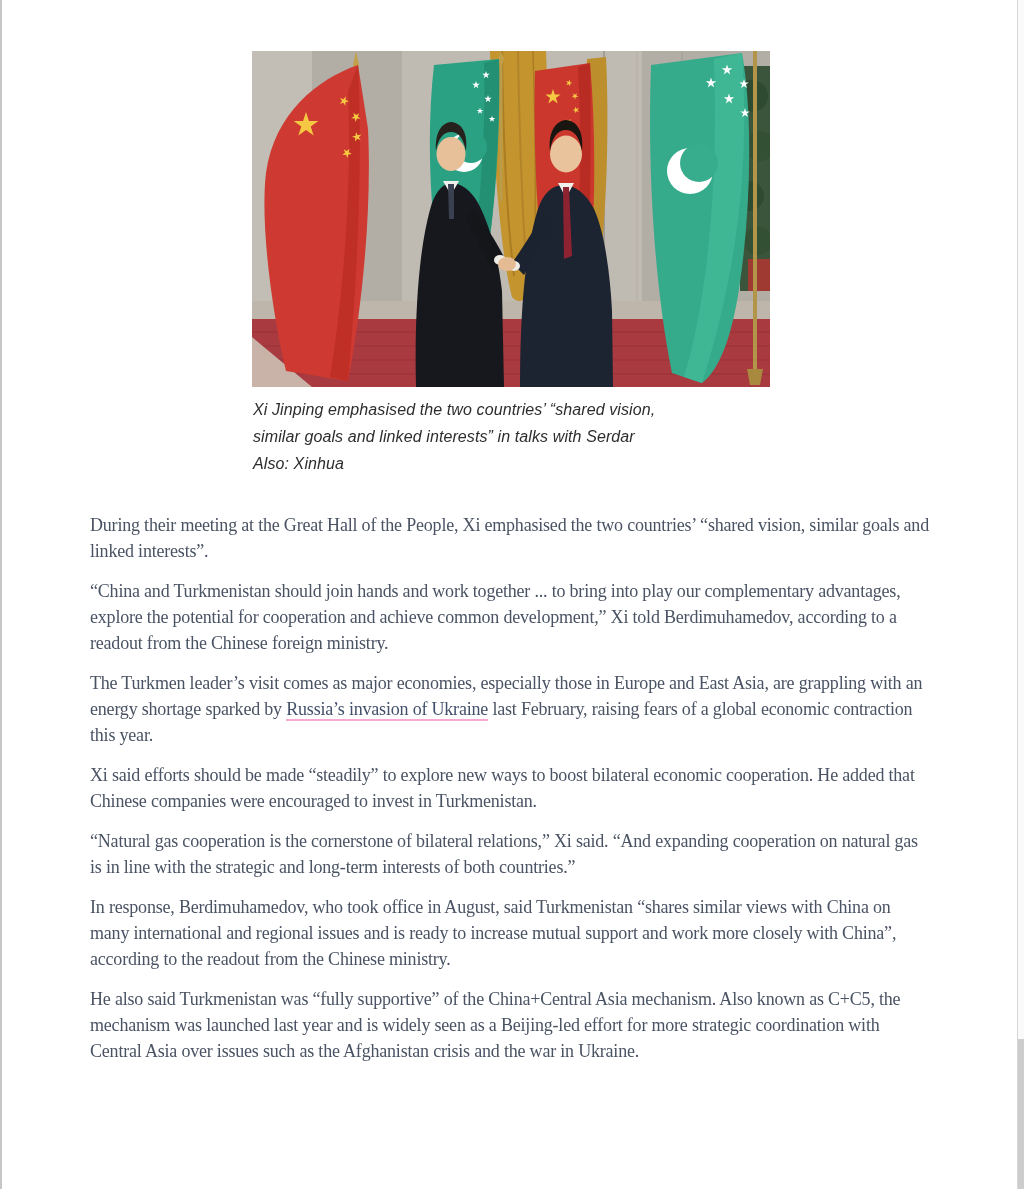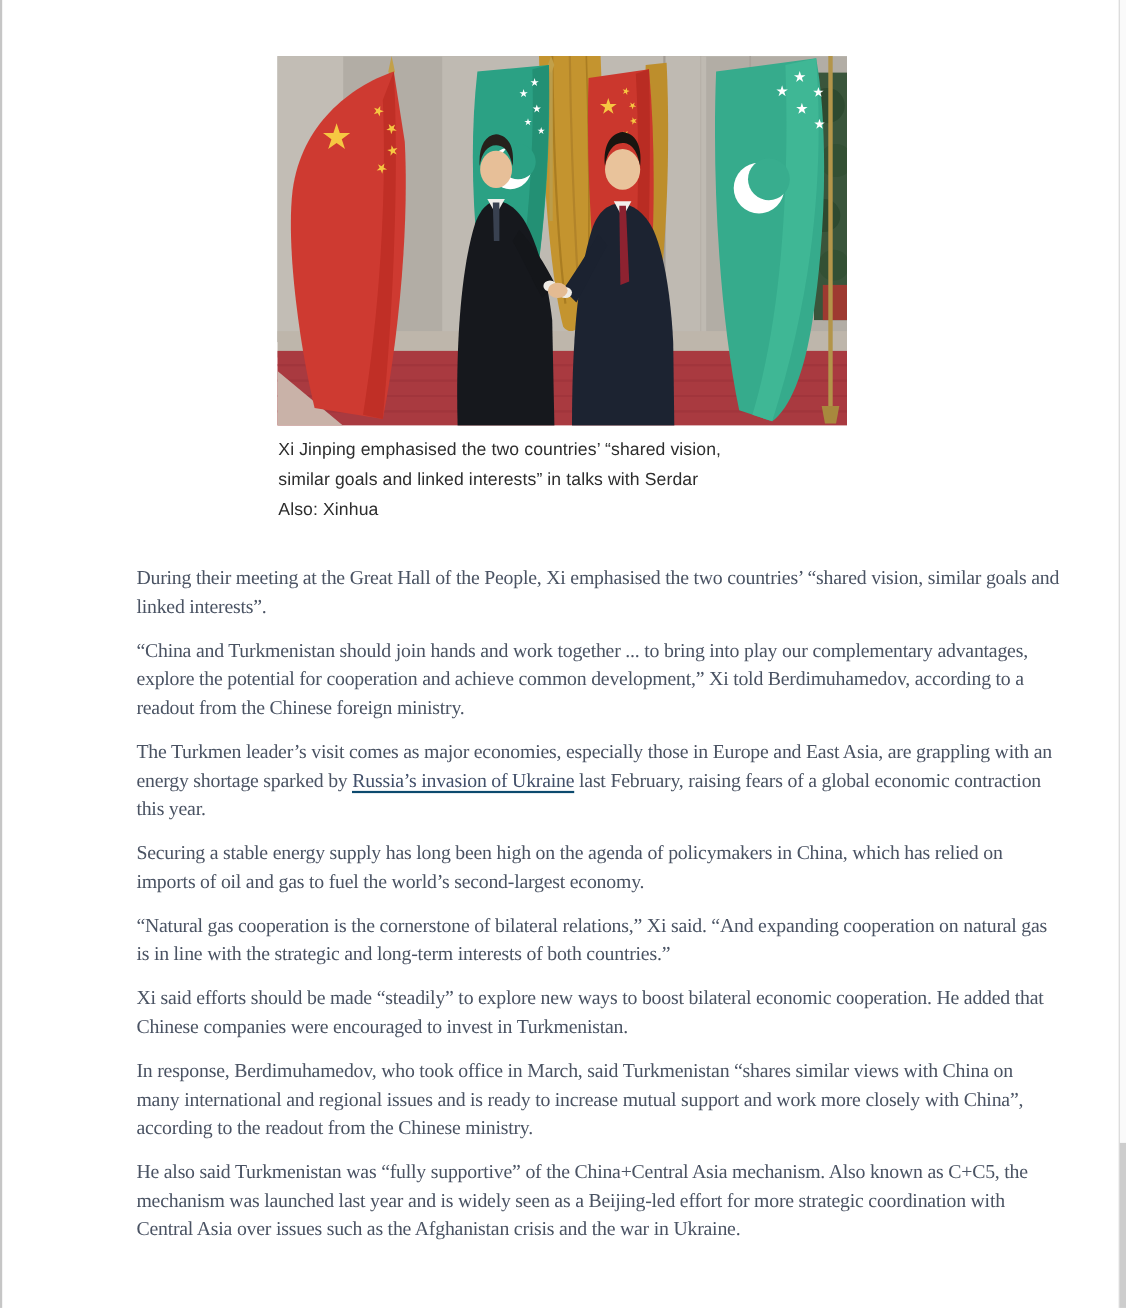--- a/index.html
+++ b/index.html
@@ -14,32 +14,32 @@
   .photo-wrap {
     position: absolute; left: 250px; top: 51px;
     width: 518px; height: 336px; overflow: hidden;
   }
   .photo-wrap svg { display: block; }
   .caption {
     position: absolute; left: 251px; top: 396px;
     font-size: 16px; line-height: 27px;
     color: #2d2d2d; letter-spacing: 0.1px;
   }
-  .caption div { white-space: nowrap; }
+  .caption div { white-space: nowrap; font-style: italic; }
   .article {
     position: absolute; left: 88px; top: 512px;
     width: 840px;
     font-family: "Liberation Serif", "DejaVu Serif", serif;
     font-size: 18px; line-height: 26px;
-    color: #4a5363; letter-spacing: -0.2px; margin-left: 34px;
+    color: #4a5363; letter-spacing: -0.2px;
   }
   .article p { margin: 0 0 14px 0; }
   .inline-link {
     color: #42506a; text-decoration: none;
-    border-bottom: 2px solid #0c4a6e;
+    border-bottom: 2px solid #f9a8d4;
     cursor: pointer;
   }
   .scrollbar-track {
     position: absolute; right: 0; top: 0;
     width: 7px; height: 1189px;
     background: #fafafa; border-left: 1px solid #d6d6d6;
   }
   .scrollbar-thumb {
     position: absolute; left: 0; right: 0; bottom: 0;
     height: 150px; background: #cdcdcd;
@@ -175,22 +175,21 @@
 <div class="caption">
   <div>Xi Jinping emphasised the two countries’ “shared vision,</div>
   <div>similar goals and linked interests” in talks with Serdar</div>
   <div>Also: Xinhua</div>
 </div>
 
 <div class="article">
   <p>During their meeting at the Great Hall of the People, Xi emphasised the two countries’ “shared vision, similar goals and linked interests”.</p>
   <p>“China and Turkmenistan should join hands and work together ... to bring into play our complementary advantages, explore the potential for cooperation and achieve common development,” Xi told Berdimuhamedov, according to a readout from the Chinese foreign ministry.</p>
   <p><span>The Turkmen leader’s visit comes as major economies, especially those in Europe and East Asia, are grappling with an energy shortage sparked by </span><a class="inline-link">Russia’s invasion of Ukraine</a><span> last February, raising fears of a global economic contraction this year.</span></p>
-  <p>Securing a stable energy supply has long been high on the agenda of policymakers in China, which has relied on imports of oil and gas to fuel the world’s second-largest economy.</p>
+  <p>Xi said efforts should be made “steadily” to explore new ways to boost bilateral economic cooperation. He added that Chinese companies were encouraged to invest in Turkmenistan.</p>
   <p>“Natural gas cooperation is the cornerstone of bilateral relations,” Xi said. “And expanding cooperation on natural gas is in line with the strategic and long-term interests of both countries.”</p>
-  <p>Xi said efforts should be made “steadily” to explore new ways to boost bilateral economic cooperation. He added that Chinese companies were encouraged to invest in Turkmenistan.</p>
-  <p>In response, Berdimuhamedov, who took office in March, said Turkmenistan “shares similar views with China on many international and regional issues and is ready to increase mutual support and work more closely with China”, according to the readout from the Chinese ministry.</p>
+  <p>In response, Berdimuhamedov, who took office in August, said Turkmenistan “shares similar views with China on many international and regional issues and is ready to increase mutual support and work more closely with China”, according to the readout from the Chinese ministry.</p>
   <p>He also said Turkmenistan was “fully supportive” of the China+Central Asia mechanism. Also known as C+C5, the mechanism was launched last year and is widely seen as a Beijing-led effort for more strategic coordination with Central Asia over issues such as the Afghanistan crisis and the war in Ukraine.</p>
 </div>
 
 <div class="scrollbar-track">
   <div class="scrollbar-thumb"></div>
 </div>
 
 </body></html>

